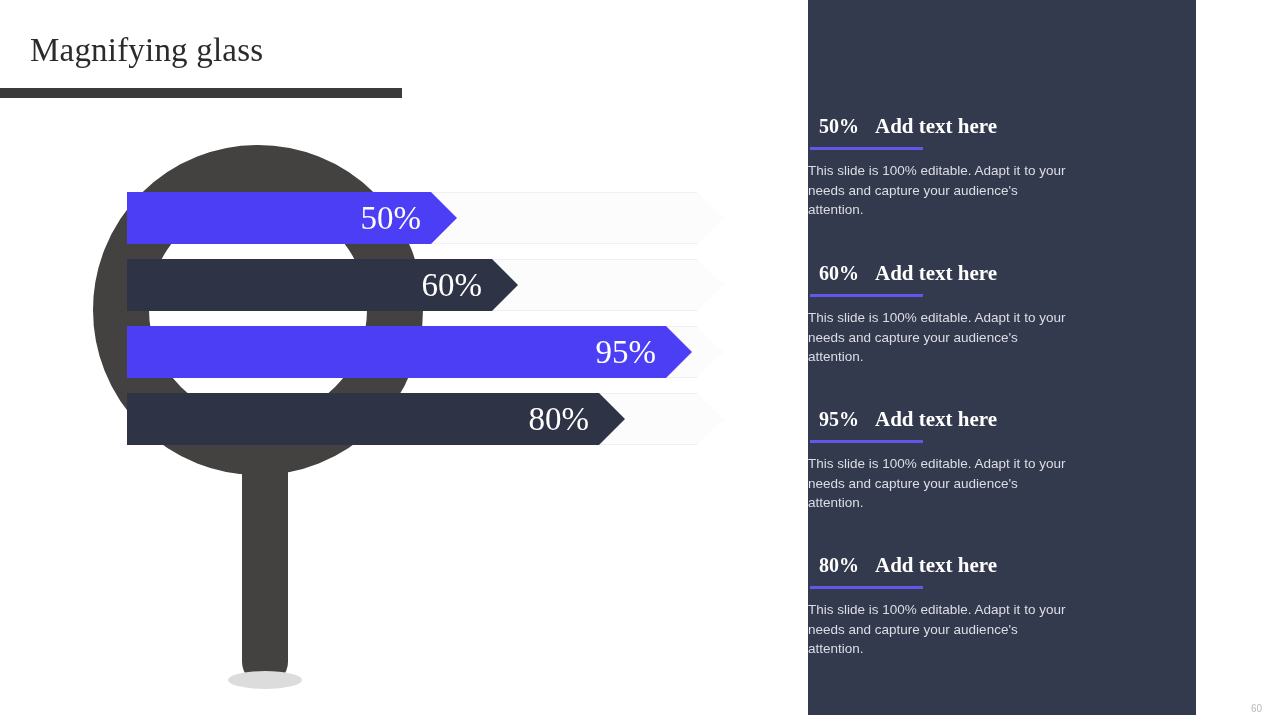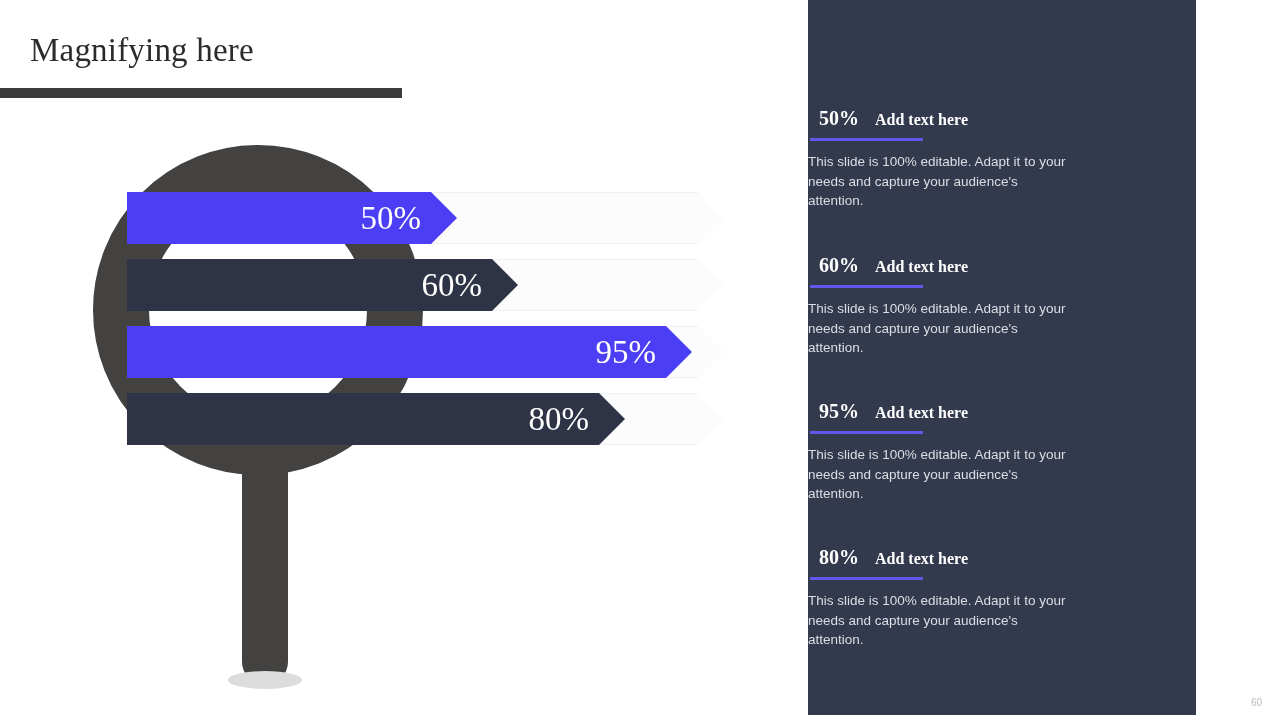--- a/index.html
+++ b/index.html
@@ -131,25 +131,26 @@
     font-family: "Liberation Serif", serif;
     font-weight: bold;
     font-size: 20px;
     color: #ffffff;
     line-height: 1;
     white-space: nowrap;
   }
   .panel-title {
     font-family: "Liberation Serif", serif;
     font-weight: bold;
-    font-size: 16px;
+    font-size: 21px;
     color: #ffffff;
     line-height: 1;
     margin-left: 16px;
     white-space: nowrap;
+    margin-top: 8px;
   }
   .panel-underline {
     margin-top: 10px;
     margin-left: 2px;
     width: 113px;
     height: 3px;
     background: #6257e8;
   }
   .panel-body {
     margin-top: 11px;
@@ -157,30 +158,30 @@
     font-family: "Liberation Sans", sans-serif;
     font-size: 13.5px;
     line-height: 19.5px;
     color: #dcdee5;
   }
 
   
   #page-number {
     position: absolute;
     right: 18px;
-    bottom: 12px;
+    bottom: 6px;
     font-family: "Liberation Sans", sans-serif;
     font-size: 10px;
     color: #b9b9b9;
   }
 </style>
 </head>
 <body>
 
-<div id="slide-title">Magnifying here</div>
+<div id="slide-title">Magnifying glass</div>
 <div id="title-rule"></div>
 
 <div id="glass-wrap">
 
   <div id="glass-ring"></div>
   <div id="glass-handle"></div>
   <div id="glass-shadow"></div>
 
   <div class="bar-row" style="left:127px; top:192px; width:596px;">
     <div class="bar-track"></div>

